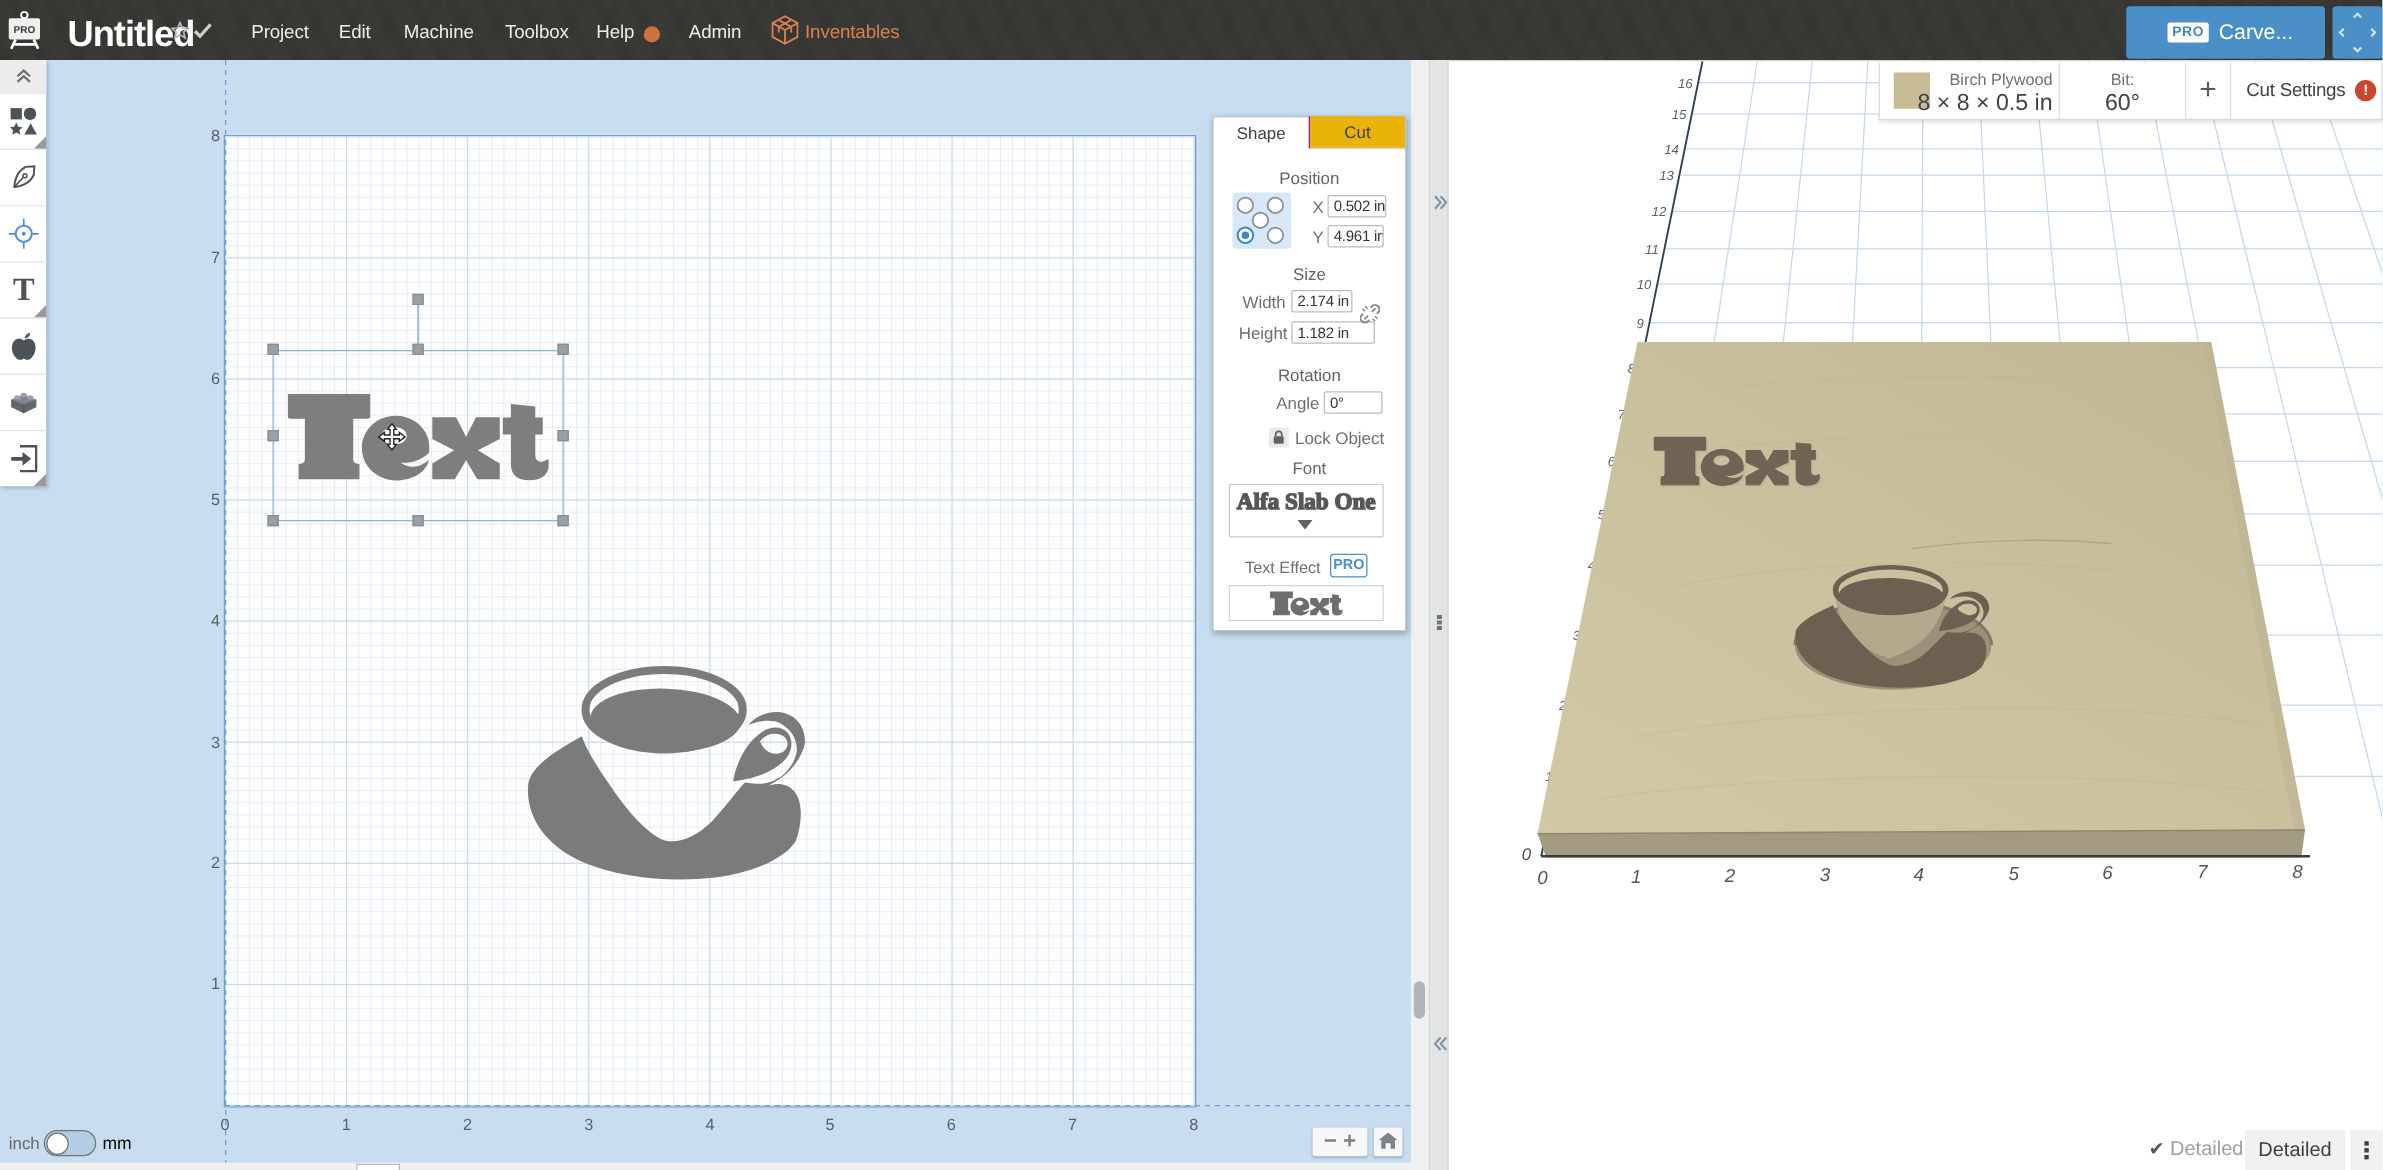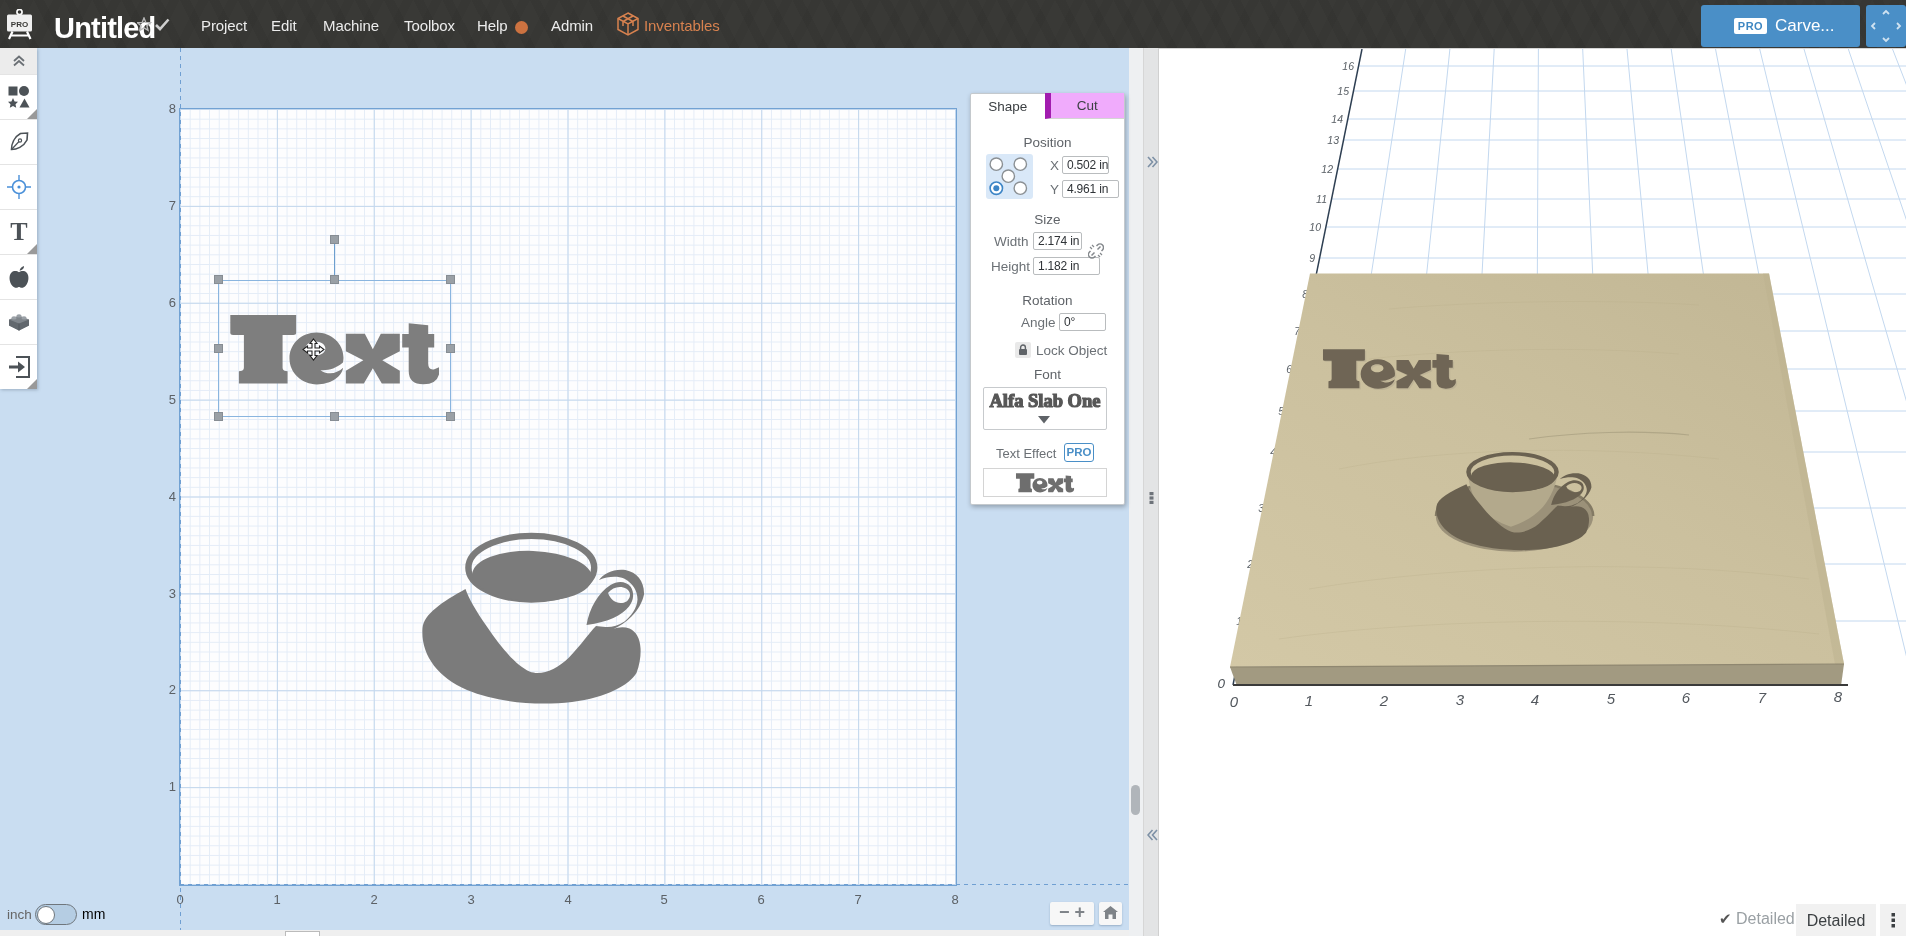--- a/index.html
+++ b/index.html
@@ -67,21 +67,21 @@
   #detailed { position:absolute; left:560px; top:861px; color:#9aa0a4; font-size:16px; }
   #simulate { position:absolute; left:637px; top:855px; width:80px; height:33px; background:#f1f1f1; color:#3c4043;
      font-size:16px; text-align:center; line-height:33px; }
   #dots3 { position:absolute; left:721px; top:855px; width:26px; height:33px; background:#f1f1f1; }
 
   #panel { position:absolute; left:970px; top:93px; width:155px; height:412px; background:#fff;
      border:1px solid #c4c9cd; border-radius:2px; box-shadow:1px 2px 5px rgba(0,0,0,0.28);
      font-size:13.5px; color:#5f6368; }
   #panel .tabs { display:flex; height:25px;align-items:flex-end; }
   #panel .tab { flex:1; text-align:center; line-height:25px; font-size:13.5px; color:#3c4043; }
-  #panel .tab.off { background:#f0abfc; border-left:6px solid #a21caf; border-bottom:1px solid #d4d4d4; }
+  #panel .tab.off { background:#eab308; border-left:1px solid #a21caf; border-bottom:1px solid #d4d4d4; }
   #panel .hdr { position:absolute; width:100%; text-align:center; }
   #panel .lab { position:absolute; }
   .field { position:absolute; background:#fff; border:1px solid #b9bcbe; border-radius:2px;
      font-size:12px; color:#2f3337; padding-left:4px; line-height:16px; white-space:nowrap; overflow:hidden; letter-spacing:-0.2px; }
 </style>
 </head>
 <body>
 <div id="stage">
 <svg width="0" height="0" style="position:absolute">
 <defs>
@@ -399,20 +399,39 @@
           <text x="150" y="657.4">1</text>
           <text x="225" y="656.8">2</text>
     <text x="301" y="656.2">3</text>
           <text x="376" y="655.6">4</text>
           <text x="452" y="655">5</text>
     <text x="527" y="654.4">6</text>
           <text x="603" y="653.8">7</text>
           <text x="679" y="653.2">8</text>
   </g>
 </svg>
+<div id="matbar">
+  <div class="sec" style="width:144px">
+    <div class="abs" style="left:11px;top:8px;width:29px;height:29px;background:#c7bc96"></div>
+    <div class="abs" style="left:46px;top:6px;width:92px;text-align:right;color:#6b7075;font-size:13px">Birch Plywood</div>
+    <div class="abs" style="left:30px;top:21px;width:108px;text-align:right;color:#3f4449;font-size:18.5px">8 × 8 × 0.5 in</div>
+  </div>
+  <div class="sec" style="width:101px">
+    <div class="abs" style="left:0;top:6px;width:100%;text-align:center;color:#6b7075;font-size:13px">Bit:</div>
+    <div class="abs" style="left:0;top:21px;width:100%;text-align:center;color:#3f4449;font-size:18.5px">60°</div>
+  </div>
+  <div class="sec" style="width:36px">
+    <div class="abs" style="left:0;top:8px;width:100%;text-align:center;color:#55595e;font-size:24px;font-weight:300">+</div>
+  </div>
+  <div class="sec" style="width:120px;border-right:none">
+    <div class="abs" style="left:12px;top:14px;color:#3f4449;font-size:15px;letter-spacing:-0.2px">Cut Settings</div>
+    <div class="abs" style="left:99px;top:14px;width:17px;height:17px;border-radius:50%;background:#c9462f"></div>
+    <div class="abs" style="left:99px;top:14.5px;width:17px;text-align:center;color:#fff;font-size:12px;font-weight:bold">!</div>
+  </div>
+</div>
 <div id="detailed"><span style="color:#555;font-size:15px">✔</span> Detailed</div>
 <div id="simulate">Detailed</div>
 <div id="dots3">
   <svg width="26" height="33" viewBox="0 0 26 33" fill="#3c4043">
           <rect x="11.5" y="9" width="3.5" height="3.5"></rect>
           <rect x="11.5" y="14.5" width="3.5" height="3.5"></rect>
           <rect x="11.5" y="20" width="3.5" height="3.5"></rect>
         </svg>
 </div>
 </div>
@@ -429,21 +448,21 @@
           <circle cx="34.3" cy="10.2" r="6.2"></circle>
       <circle cx="22.3" cy="22.2" r="6.2"></circle>
           <circle cx="34.3" cy="34.2" r="6.2"></circle>
     </g>
     <circle cx="10.3" cy="34.2" r="6.2" fill="#fff" stroke="#3d85c6" stroke-width="1.6"></circle>
     <circle cx="10.3" cy="34.2" r="3" fill="#3d85c6"></circle>
   </svg>
   <div class="lab" style="left:79px;top:64px;color:#6b7075">X</div>
   <div class="field" style="left:91px;top:62px;width:47px;height:18px">0.502 in</div>
   <div class="lab" style="left:79px;top:88px;color:#6b7075">Y</div>
-  <div class="field" style="left:91px;top:86px;width:57px;height:18px">4.961 in</div>
+  <div class="field" style="left:91px;top:86px;width:45px;height:18px">4.961 in</div>
   <div class="hdr" style="top:118px">Size</div>
   <div class="lab" style="left:23px;top:140px;color:#6b7075">Width</div>
   <div class="field" style="left:62px;top:138px;width:49px;height:18px">2.174 in</div>
   <div class="lab" style="left:20px;top:165px;color:#6b7075">Height</div>
   <div class="field" style="left:62px;top:163px;width:67px;height:18px">1.182 in</div>
   <svg class="abs" style="left:117px;top:149px" width="16" height="16" viewBox="0 0 16 16" fill="none" stroke="#85898d" stroke-width="1.5">
     <path d="M6.5 9.5 L3.5 12.5 M2.5 8 L1.5 9 A3.5 3.5 0 0 0 6.5 14 L7.5 13"></path>
     <path d="M9.5 6.5 L12.5 3.5 M8.5 3 L9.5 2 A3.5 3.5 0 0 1 14.5 7 L13.5 8"></path>
     <path d="M10 12 L12 14 M12 10 L14 12 M2 4 L4 6 M4 2 L6 4" stroke-width="1.2"></path>
   </svg>

